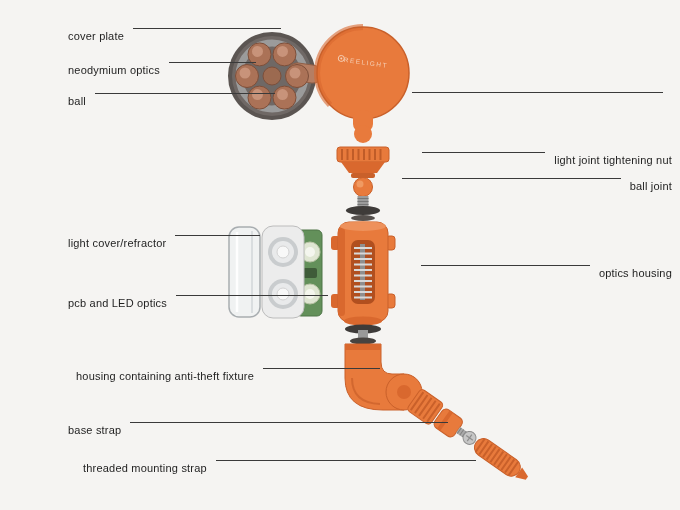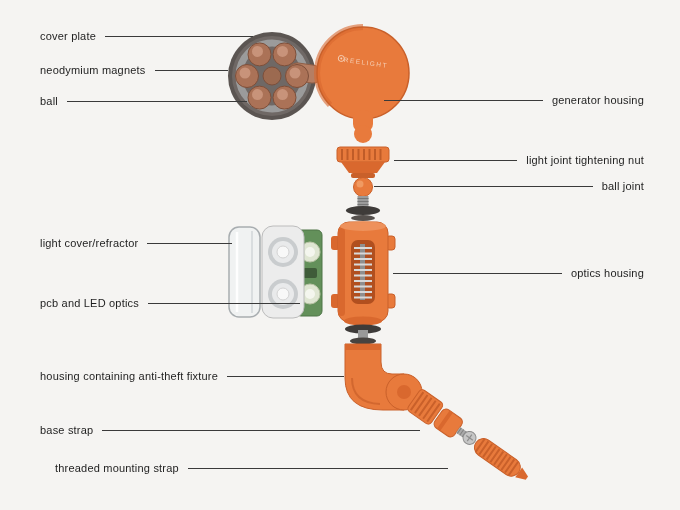--- a/index.html
+++ b/index.html
@@ -4,21 +4,21 @@
 <style>
   html,body { margin:0; padding:0; }
   body {
     width:680px; height:510px; position:relative; overflow:hidden;
     background:#f5f4f2;
     font-family:"Liberation Sans", sans-serif;
   }
   .stage { position:absolute; inset:0; }
   svg text { font-family:"Liberation Sans", sans-serif; }
   .acc { fill:#e87a3c; }
-  .label { position:absolute; display:flex; align-items:center; height:16px; }
+  .label { position:absolute; display:flex; height:16px;margin-left:28px; }
   .label .txt {
     font-size:11px; color:#1e1e1e; letter-spacing:0.2px; white-space:nowrap;
     line-height:16px;
   }
   .label .line { flex:1; height:1px; background:#3a3a3a; }
   .label-left .line { margin-left:9px; }
   .label-right .line { margin-right:9px; }
 </style>
 </head>
 <body>
@@ -158,52 +158,51 @@
       </g>
     </g>
   </svg>
 
   
   <div class="label label-left" style="left:40px;top:28px;width:213px">
     <span class="txt">cover plate</span>
     <div class="line"></div>
   </div>
   <div class="label label-left" style="left:40px;top:62px;width:188px">
-    <span class="txt">neodymium magnets</span>
+    <span class="txt">neodymium optics</span>
     <div class="line"></div>
   </div>
   <div class="label label-left" style="left:40px;top:93px;width:207px">
     <span class="txt">ball</span>
     <div class="line"></div>
   </div>
   <div class="label label-left" style="left:40px;top:235px;width:192px">
     <span class="txt">light cover/refractor</span>
     <div class="line"></div>
   </div>
   <div class="label label-left" style="left:40px;top:295px;width:260px">
     <span class="txt">pcb and LED optics</span>
     <div class="line"></div>
   </div>
-  <div class="label label-left" style="left:40px;top:368px;width:304px">
+  <div class="label label-left" style="left:48px;top:368px;width:304px">
     <span class="txt">housing containing anti-theft fixture</span>
     <div class="line"></div>
   </div>
   <div class="label label-left" style="left:40px;top:422px;width:380px">
     <span class="txt">base strap</span>
     <div class="line"></div>
   </div>
   <div class="label label-left" style="left:55px;top:460px;width:393px">
     <span class="txt">threaded mounting strap</span>
     <div class="line"></div>
   </div>
 
   
   <div class="label label-right" style="left:384px;top:92px;width:260px">
     <div class="line"></div>
-    <span class="txt">generator housing</span>
   </div>
   <div class="label label-right" style="left:394px;top:152px;width:250px">
     <div class="line"></div>
     <span class="txt">light joint tightening nut</span>
   </div>
   <div class="label label-right" style="left:374px;top:178px;width:270px">
     <div class="line"></div>
     <span class="txt">ball joint</span>
   </div>
   <div class="label label-right" style="left:393px;top:265px;width:251px">

